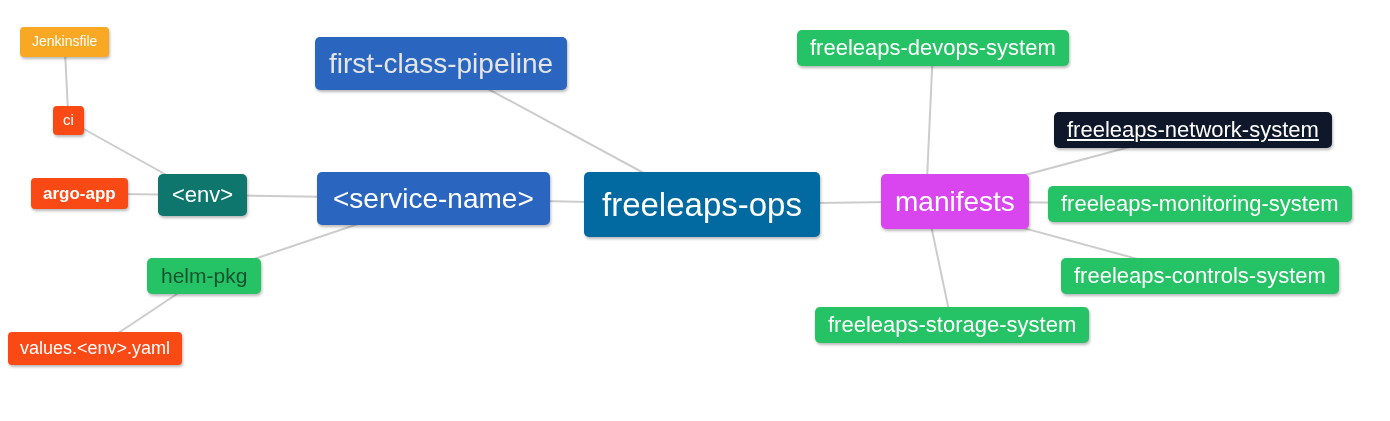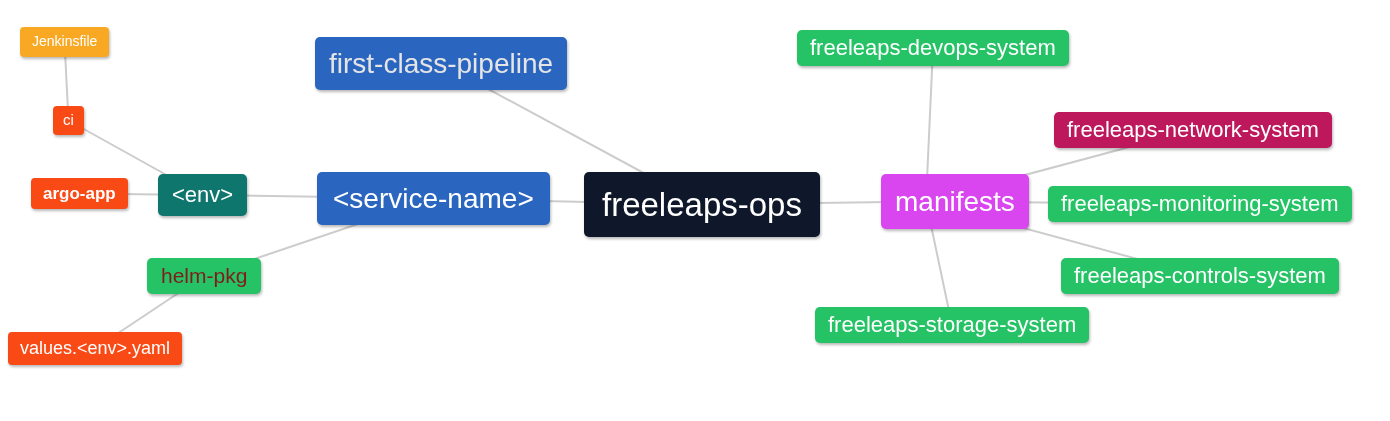--- a/index.html
+++ b/index.html
@@ -65,24 +65,24 @@
       <line x1="926" y1="201.5" x2="1193" y2="130" stroke="#cccccc" stroke-width="2"></line>
       <line x1="926" y1="201.5" x2="1200" y2="204" stroke="#cccccc" stroke-width="2"></line>
       <line x1="926" y1="201.5" x2="1200" y2="276" stroke="#cccccc" stroke-width="2"></line>
       <line x1="926" y1="201.5" x2="952" y2="325" stroke="#cccccc" stroke-width="2"></line>
     </svg>
 
   <div class="node n-jenkinsfile" style="background-color: rgb(249, 168, 36); color: rgb(255, 255, 255);">Jenkinsfile</div>
   <div class="node n-ci" style="background-color: rgb(249, 74, 22); color: rgb(255, 255, 255);">ci</div>
   <div class="node n-argo-app" style="background-color: rgb(249, 74, 22); color: rgb(255, 255, 255); font-weight: bold;">argo-app</div>
   <div class="node n-env" style="background-color: #0f766e; color: rgb(255, 255, 255);">&lt;env&gt;</div>
-  <div class="node n-helm-pkg" style="background-color: rgb(37, 195, 102); color: #7f1d1d;">helm-pkg</div>
+  <div class="node n-helm-pkg" style="background-color: rgb(37, 195, 102); color: #14532d;">helm-pkg</div>
   <div class="node n-values" style="background-color: rgb(249, 74, 22); color: rgb(255, 255, 255);">values.&lt;env&gt;.yaml</div>
   <div class="node n-fcp" style="background-color: rgb(42, 102, 191); color: #e5e5e5;">first-class-pipeline</div>
   <div class="node n-service" style="background-color: rgb(42, 102, 191); color: rgb(255, 255, 255);">&lt;service-name&gt;</div>
-  <div class="node n-root" style="background-color: #0f172a; color: rgb(255, 255, 255);">freeleaps-ops</div>
+  <div class="node n-root" style="background-color: #0369a1; color: rgb(255, 255, 255);">freeleaps-ops</div>
   <div class="node n-manifests" style="background-color: #d946ef; color: rgb(255, 255, 255); margin-left: 29px;">manifests</div>
   <div class="node sys n-devops" style="background-color: rgb(37, 195, 102); color: rgb(255, 255, 255);">freeleaps-devops-system</div>
-  <div class="node sys n-network" style="background-color: #be185d; color: rgb(255, 255, 255);">freeleaps-network-system</div>
+  <div class="node sys n-network" style="background-color: #0f172a; color: rgb(255, 255, 255); text-decoration: underline;">freeleaps-network-system</div>
   <div class="node sys n-monitoring" style="background-color: rgb(37, 195, 102); color: rgb(255, 255, 255);">freeleaps-monitoring-system</div>
   <div class="node sys n-controls" style="background-color: rgb(37, 195, 102); color: rgb(255, 255, 255);">freeleaps-controls-system</div>
   <div class="node sys n-storage" style="background-color: rgb(37, 195, 102); color: rgb(255, 255, 255);">freeleaps-storage-system</div>
 </div>
 
 </body></html>

